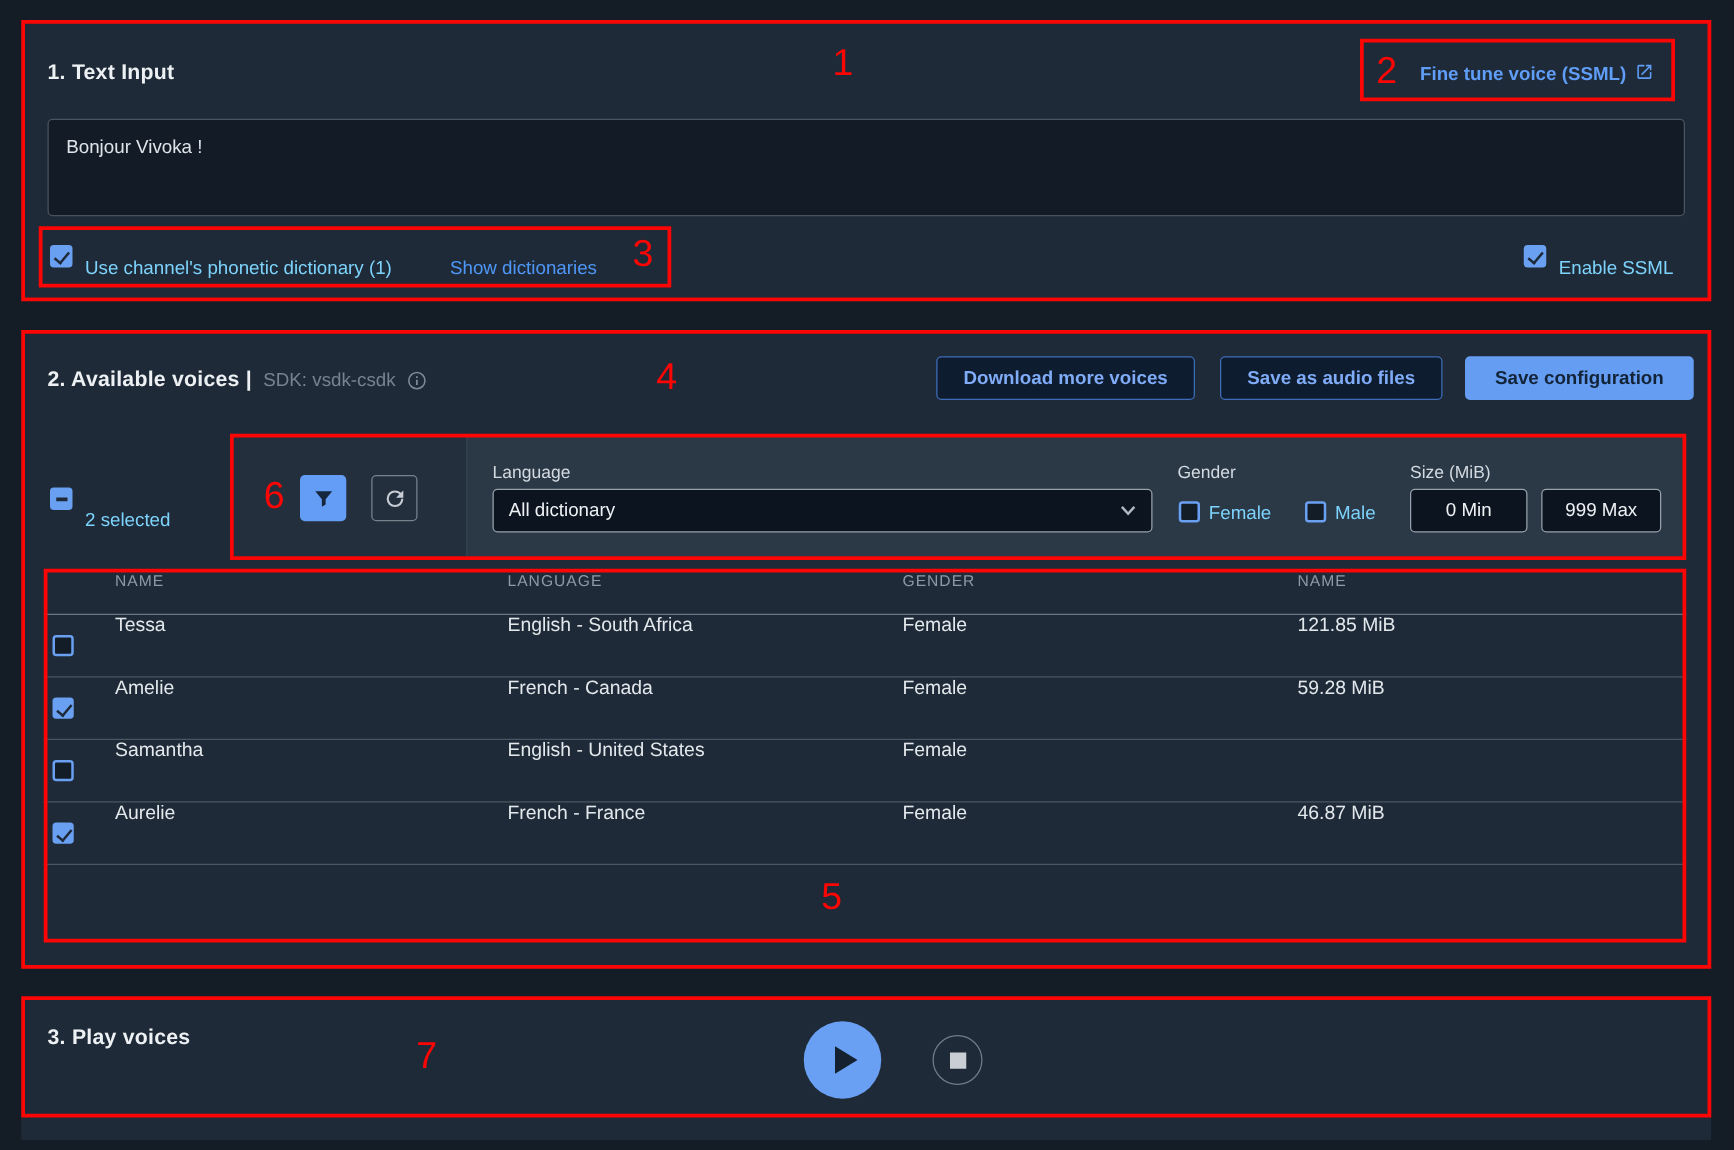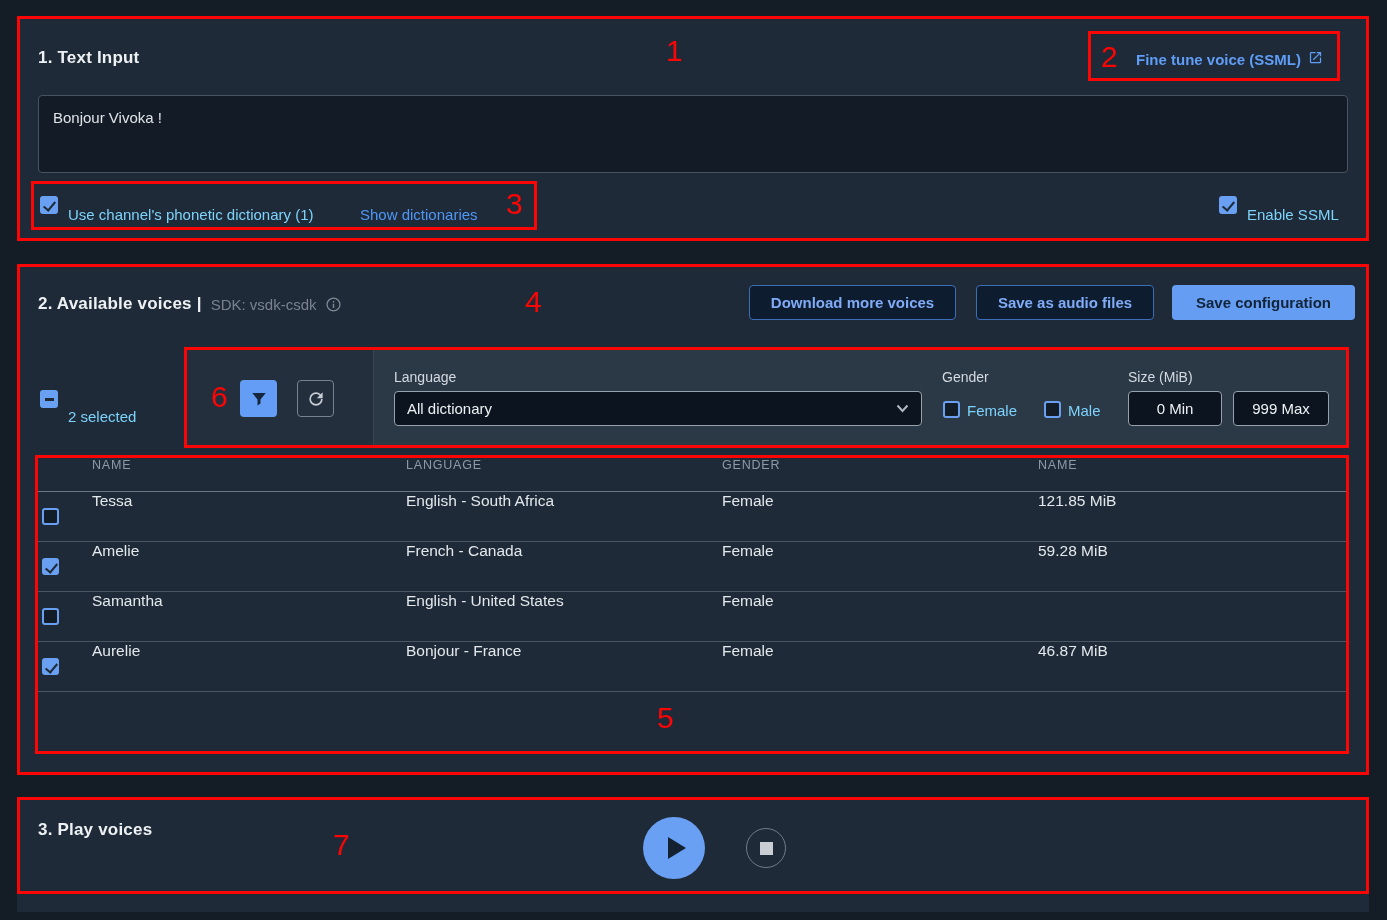--- a/index.html
+++ b/index.html
@@ -216,21 +216,21 @@
           </div>
         <div class="col-name bcell">Samantha</div>
         <div class="col-lang bcell">English - United States</div>
         <div class="col-gender bcell">Female</div>
       </div>
       <div class="vrow body">
         <div class="col-cb">
             <span class="cb checked"></span>
           </div>
         <div class="col-name bcell">Aurelie</div>
-        <div class="col-lang bcell">Bonjour - France</div>
+        <div class="col-lang bcell">French - France</div>
         <div class="col-gender bcell">Female</div>
         <div class="col-size bcell">46.87 MiB</div>
       </div>
     </div>
   </div>
 
   <div class="panel" id="panel3">
     <div class="sec-title" style="left:21px; top:23px;">3. Play voices</div>
     <div class="play-btn">
       <span class="play-tri"></span>

